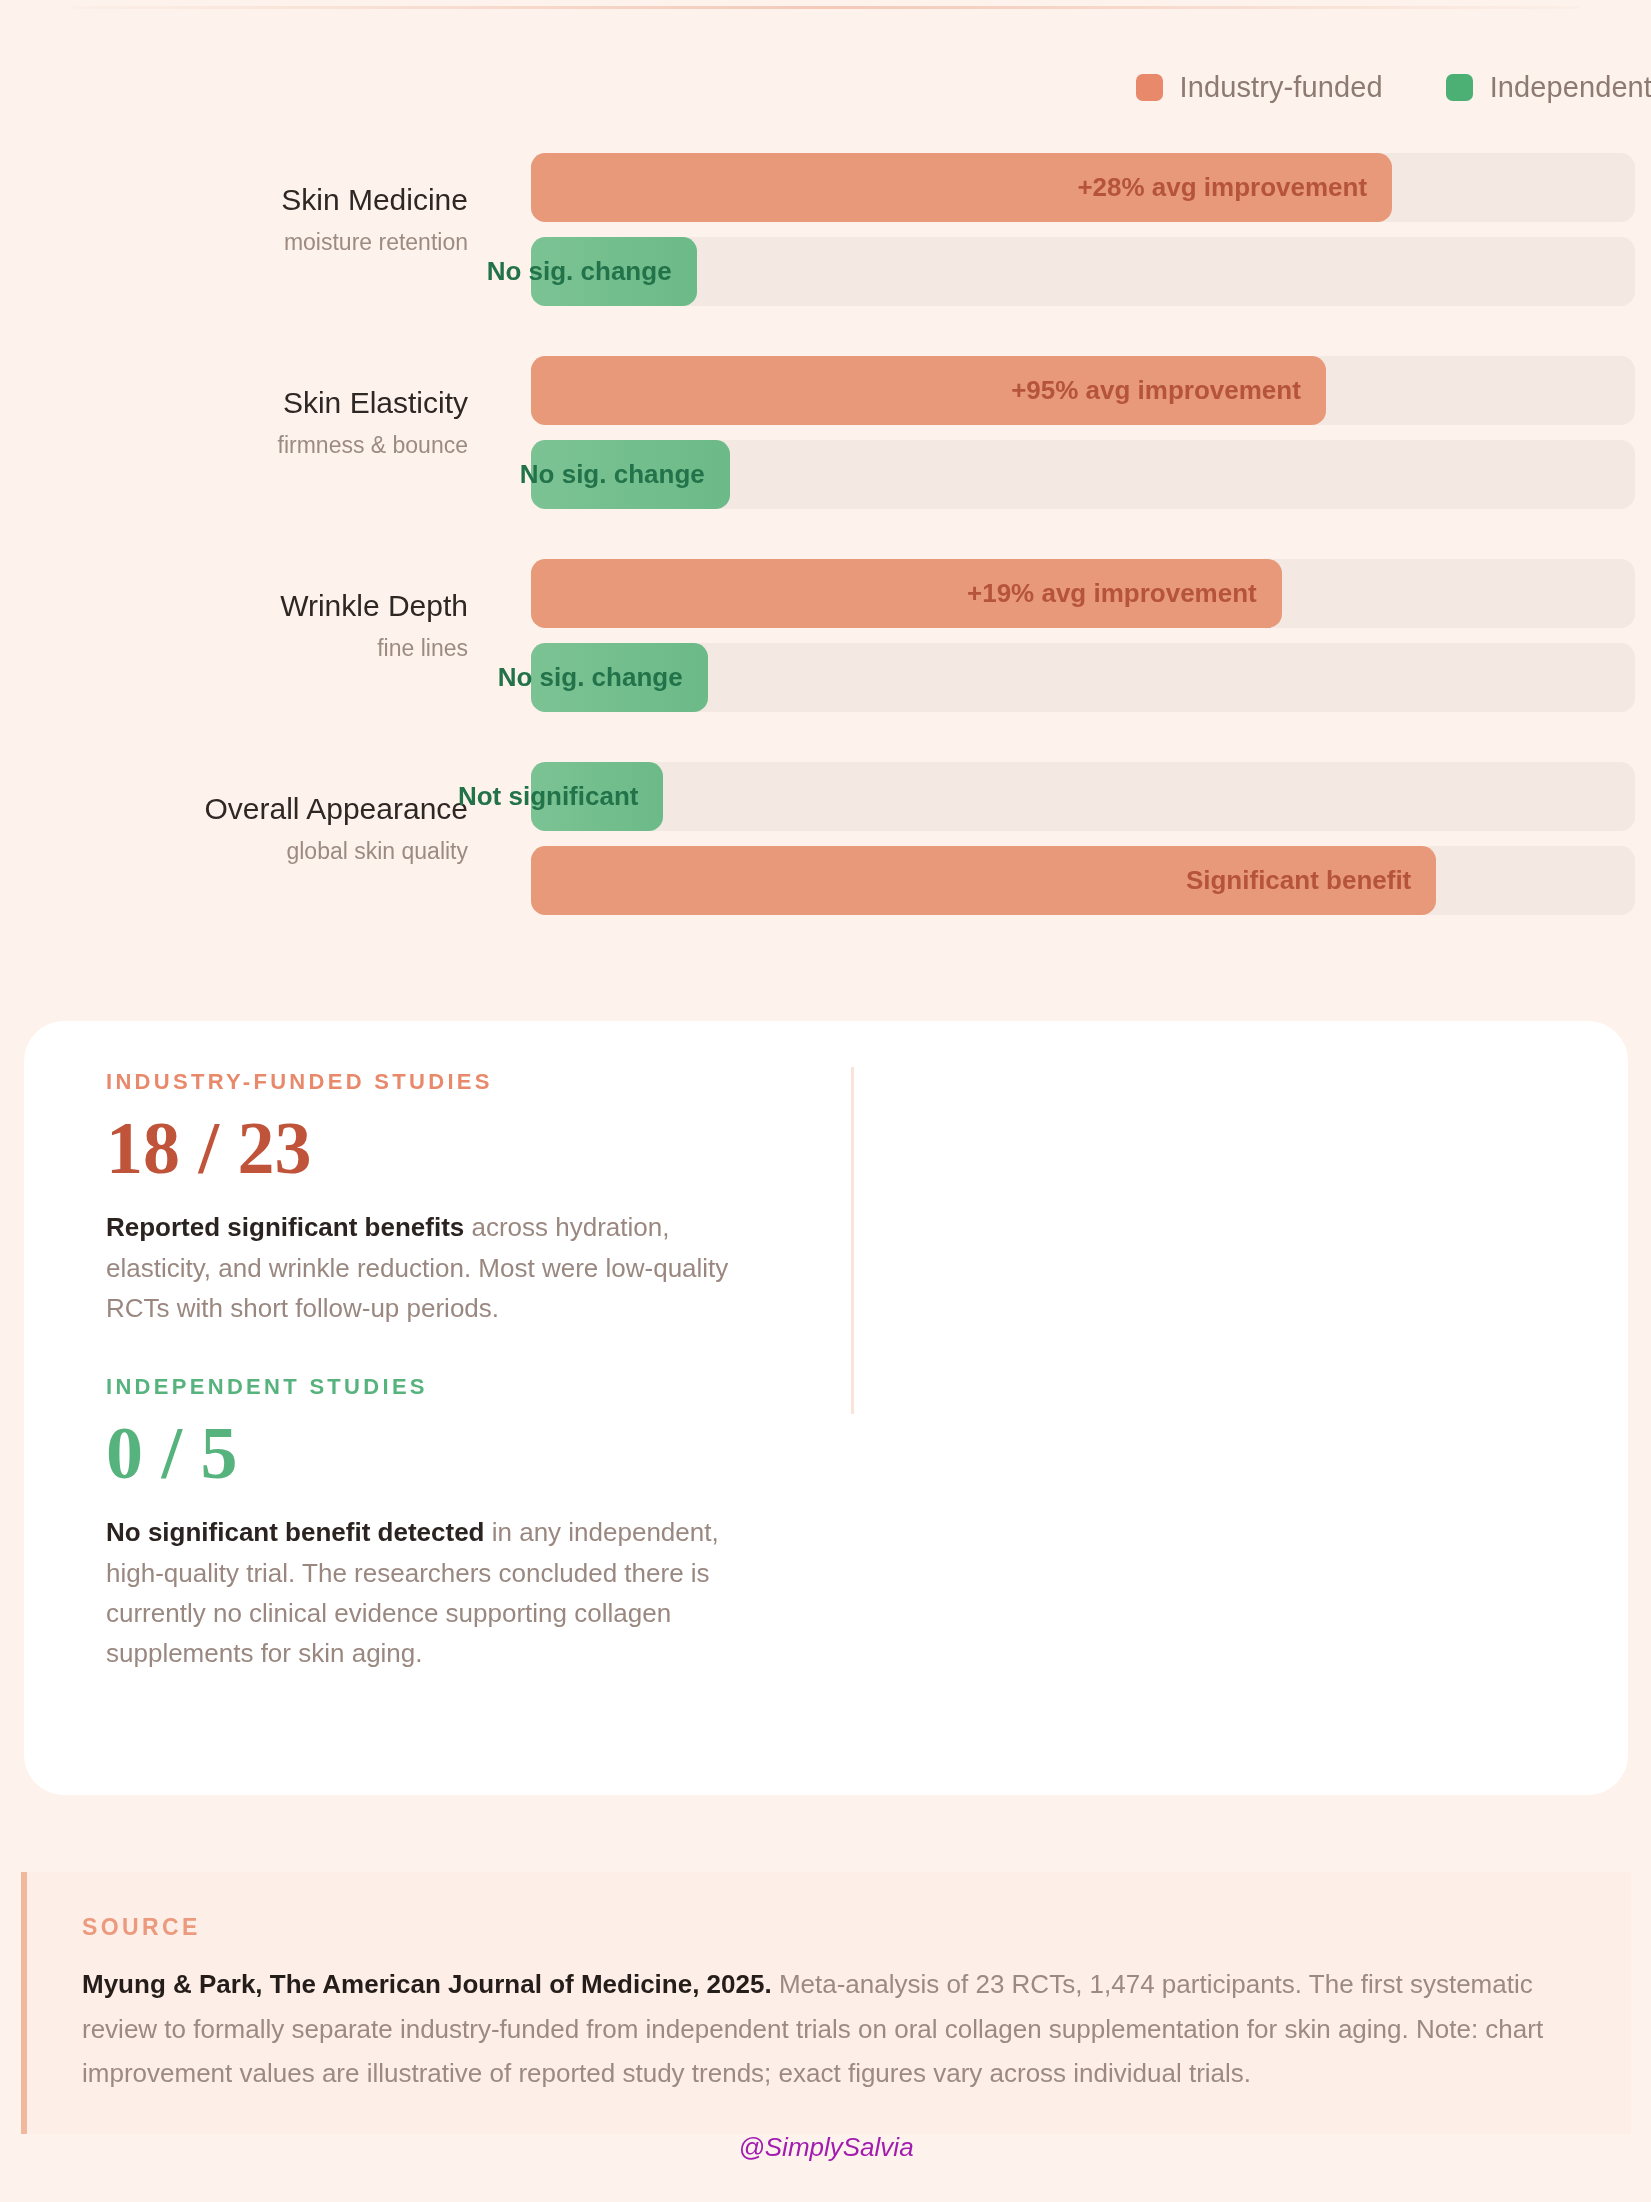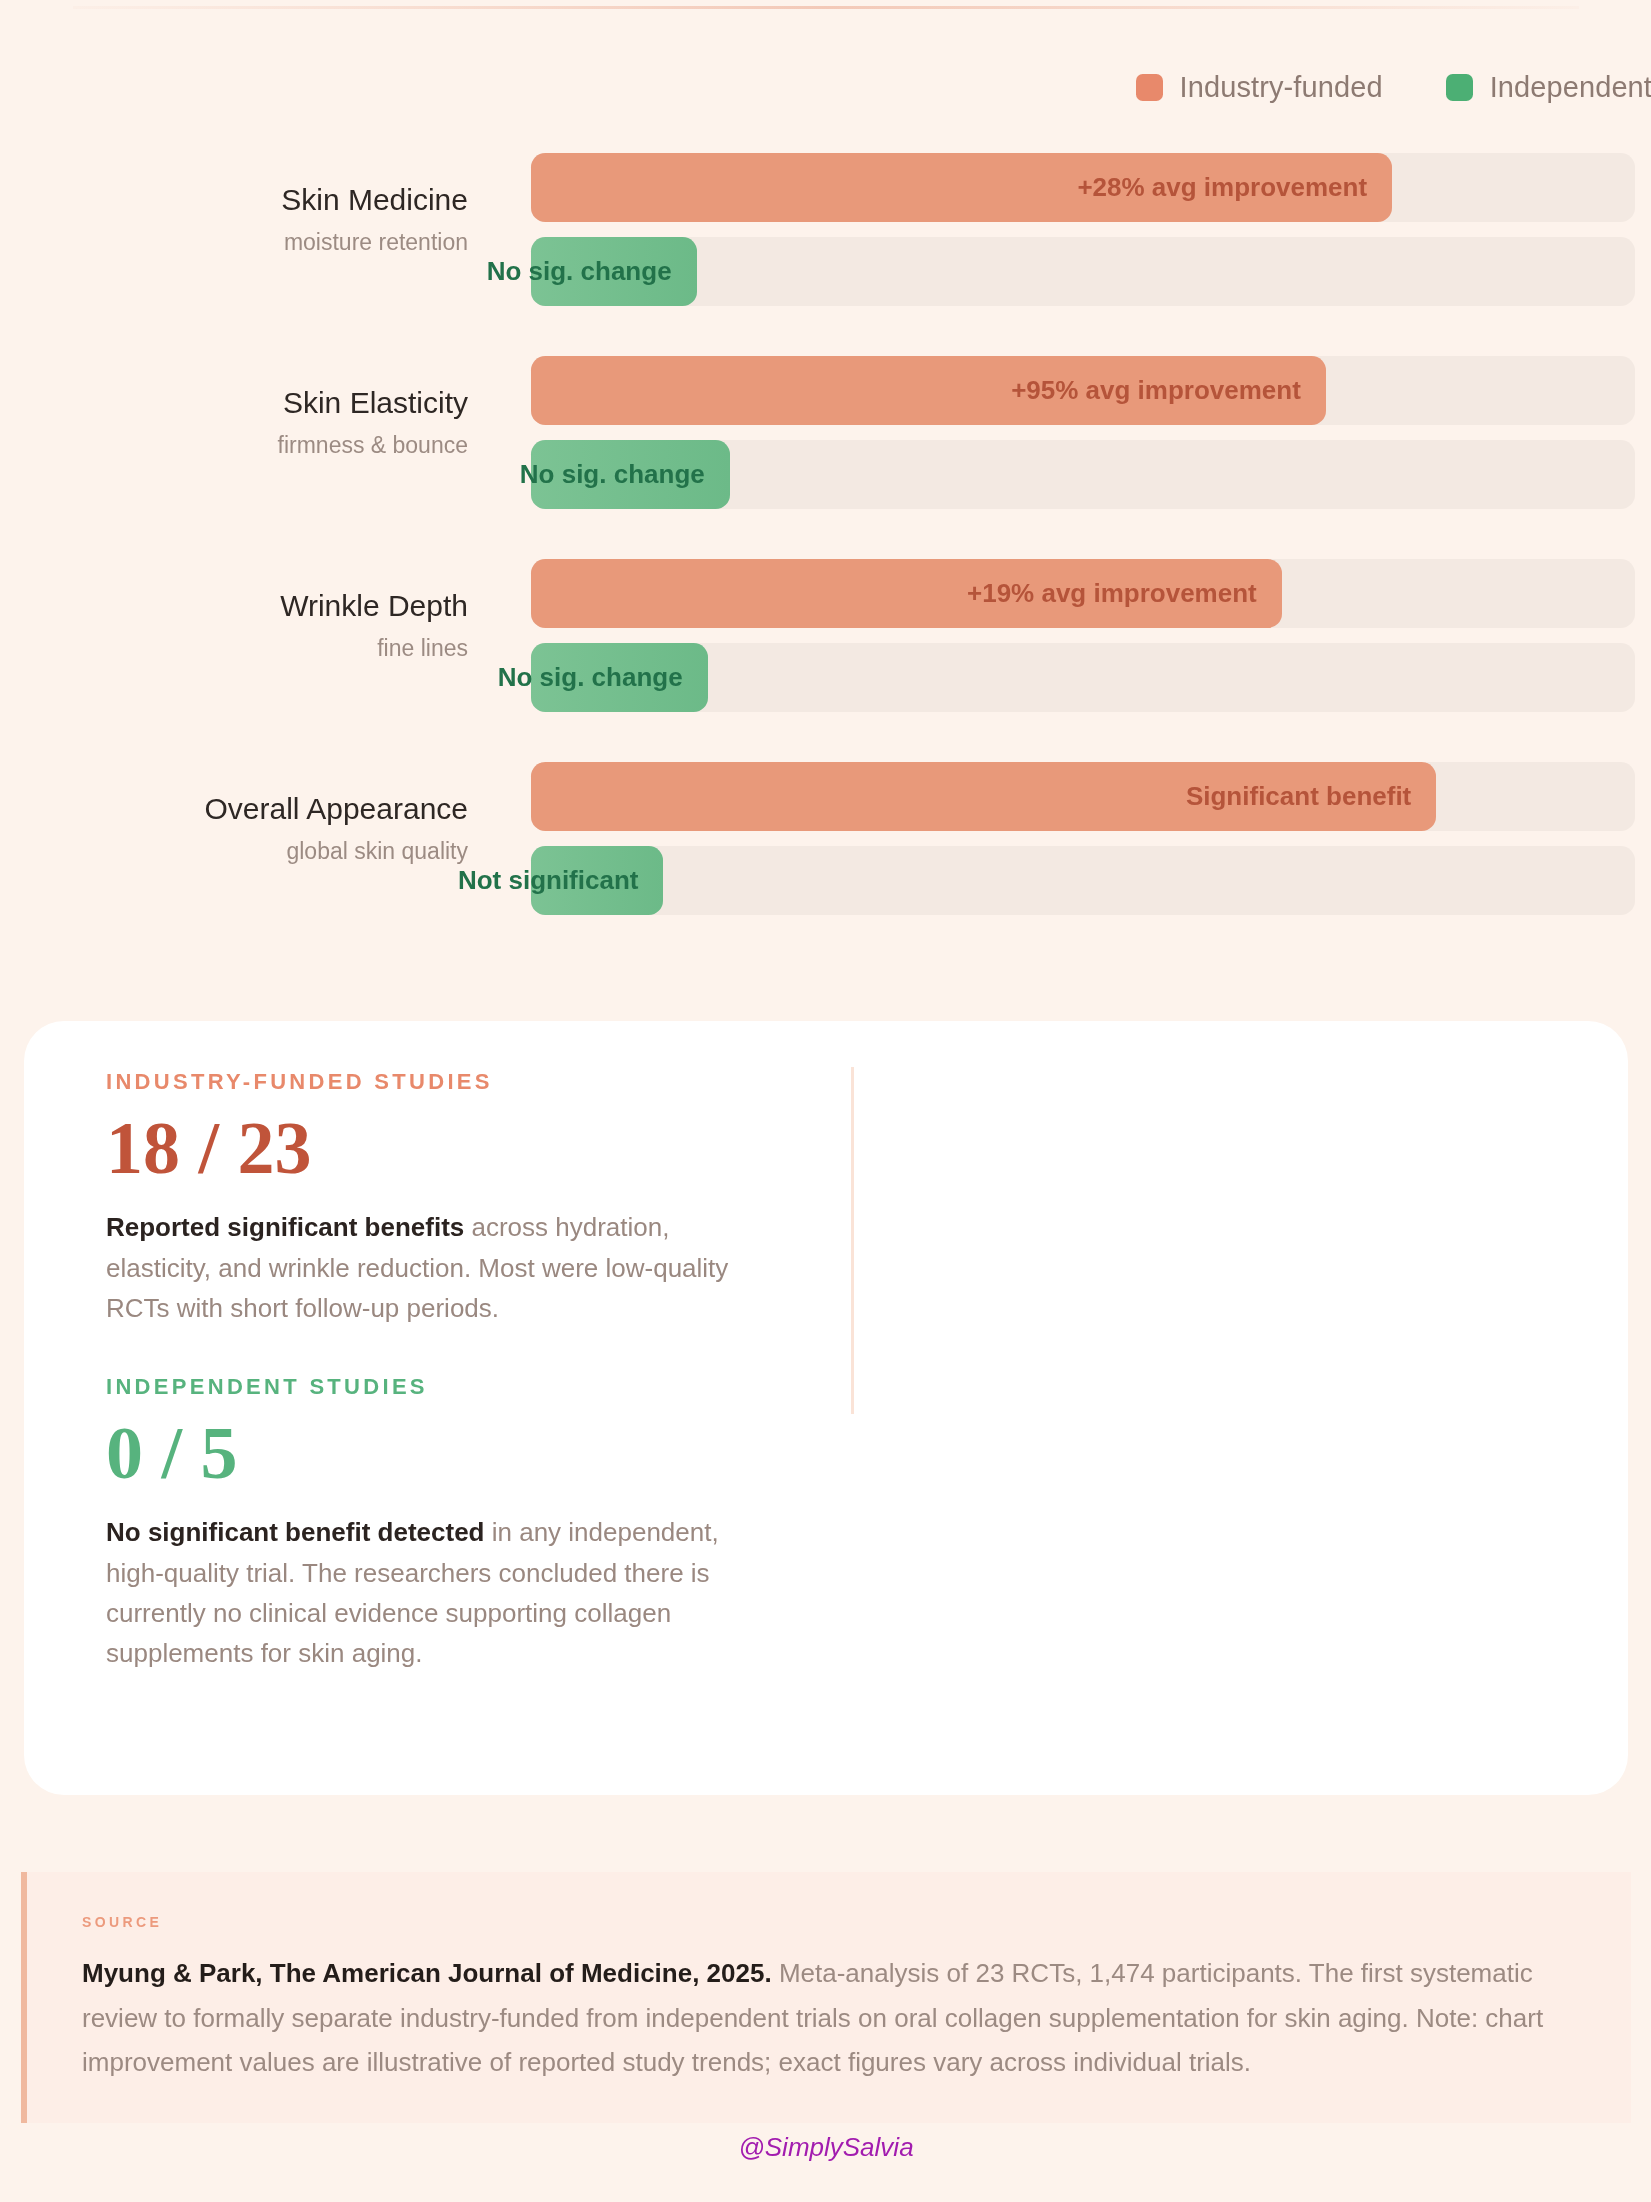--- a/index.html
+++ b/index.html
@@ -190,21 +190,21 @@
   .source-panel {
     position: absolute;
     left: 21px;
     top: 1872px;
     width: 1610px;
     padding: 42px 57px 38px 55px;
     background: #fdeee7;
     border-left: 6.7px solid #f0b99f;
   }
   .source-eyebrow {
-    font-size: 14px;
+    font-size: 23px;
     font-weight: bold;
     letter-spacing: 3.4px;
     color: #ec9a7d;
     text-transform: uppercase;
   }
   .source-text {
     font-size: 26px;
     line-height: 1.72;
     color: #9c8a82;
     margin-top: 21px;
@@ -294,26 +294,26 @@
     </div>
   </div>
 
   <div class="metric-row">
     <div class="metric-labels">
       <div class="metric-name">Overall Appearance</div>
       <div class="metric-sub">global skin quality</div>
     </div>
     <div class="bars">
       <div class="track">
+        <div class="fill independent" style="width: 12%;"></div>
+        <div class="bar-text independent" style="left: 0px; width: 12%;">Not significant</div>
+      </div>
+      <div class="track">
         <div class="fill industry" style="width: 82%;"></div>
         <div class="bar-text industry" style="left: 0px; width: 82%;">Significant benefit</div>
-      </div>
-      <div class="track">
-        <div class="fill independent" style="width: 12%;"></div>
-        <div class="bar-text independent" style="left: 0px; width: 12%;">Not significant</div>
       </div>
     </div>
   </div>
 
 </div>
 
 <div class="summary-card">
   <div class="card-inner">
     <div class="card-divider"></div>
 

